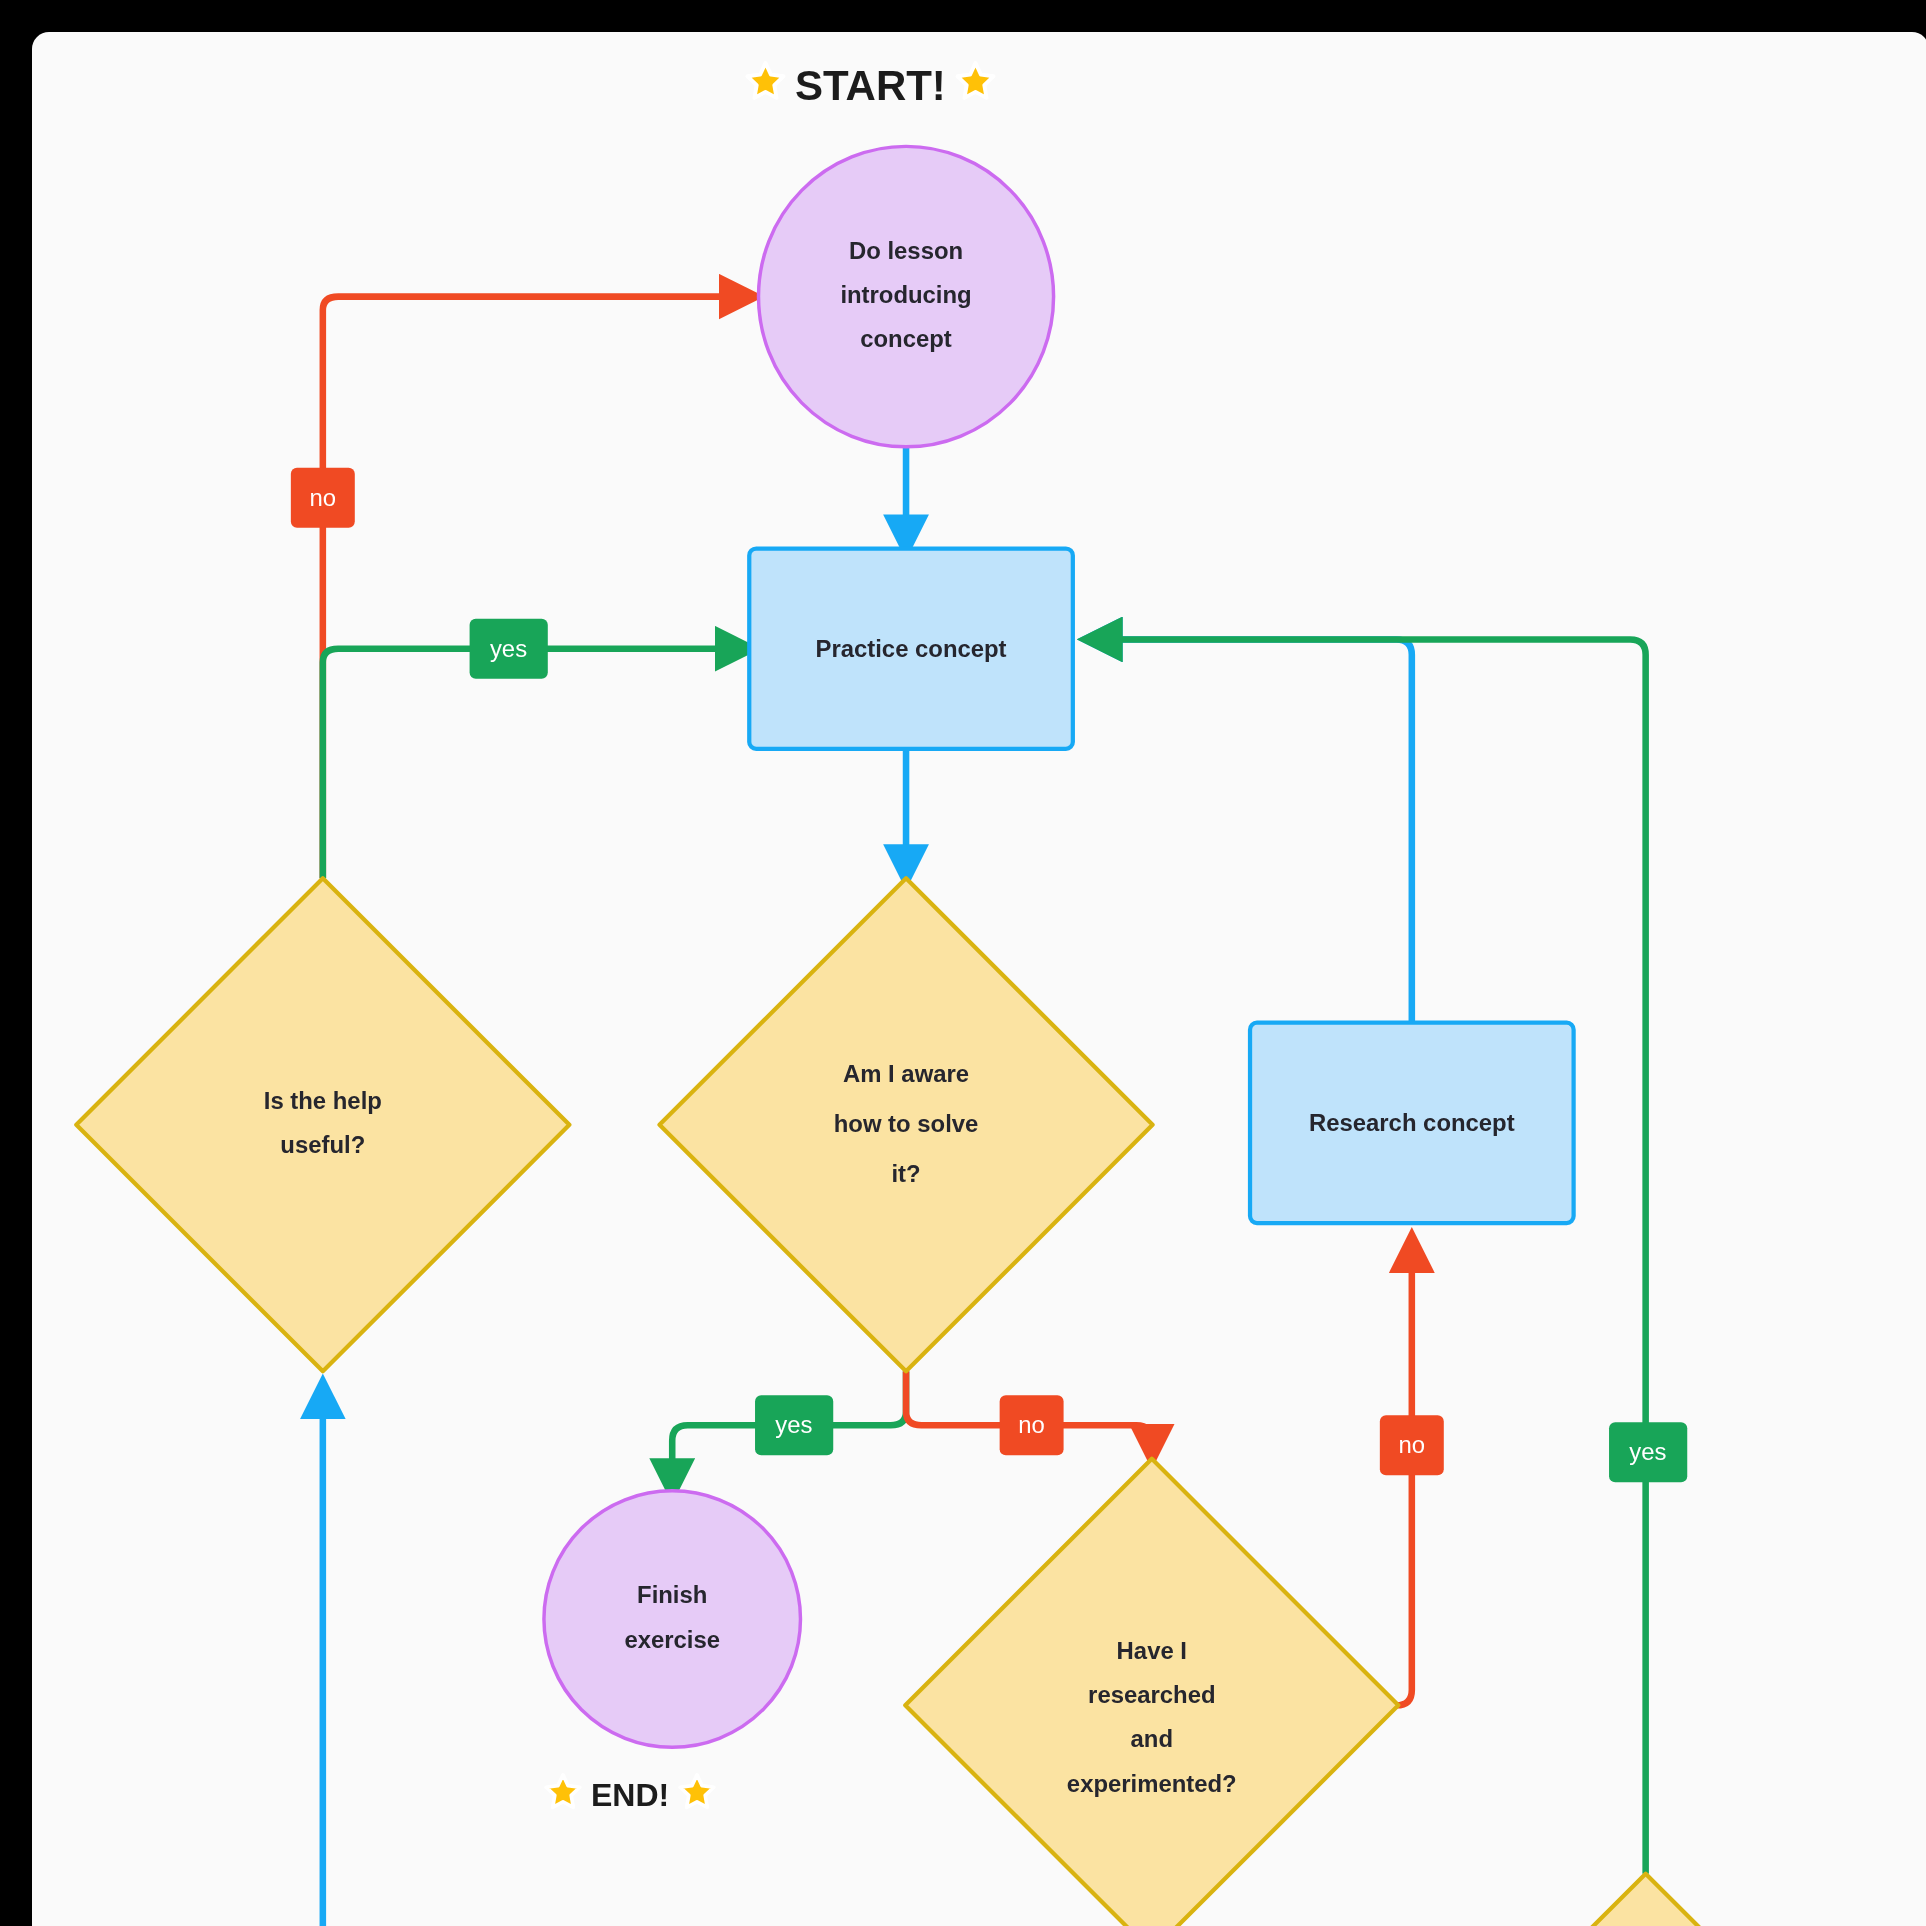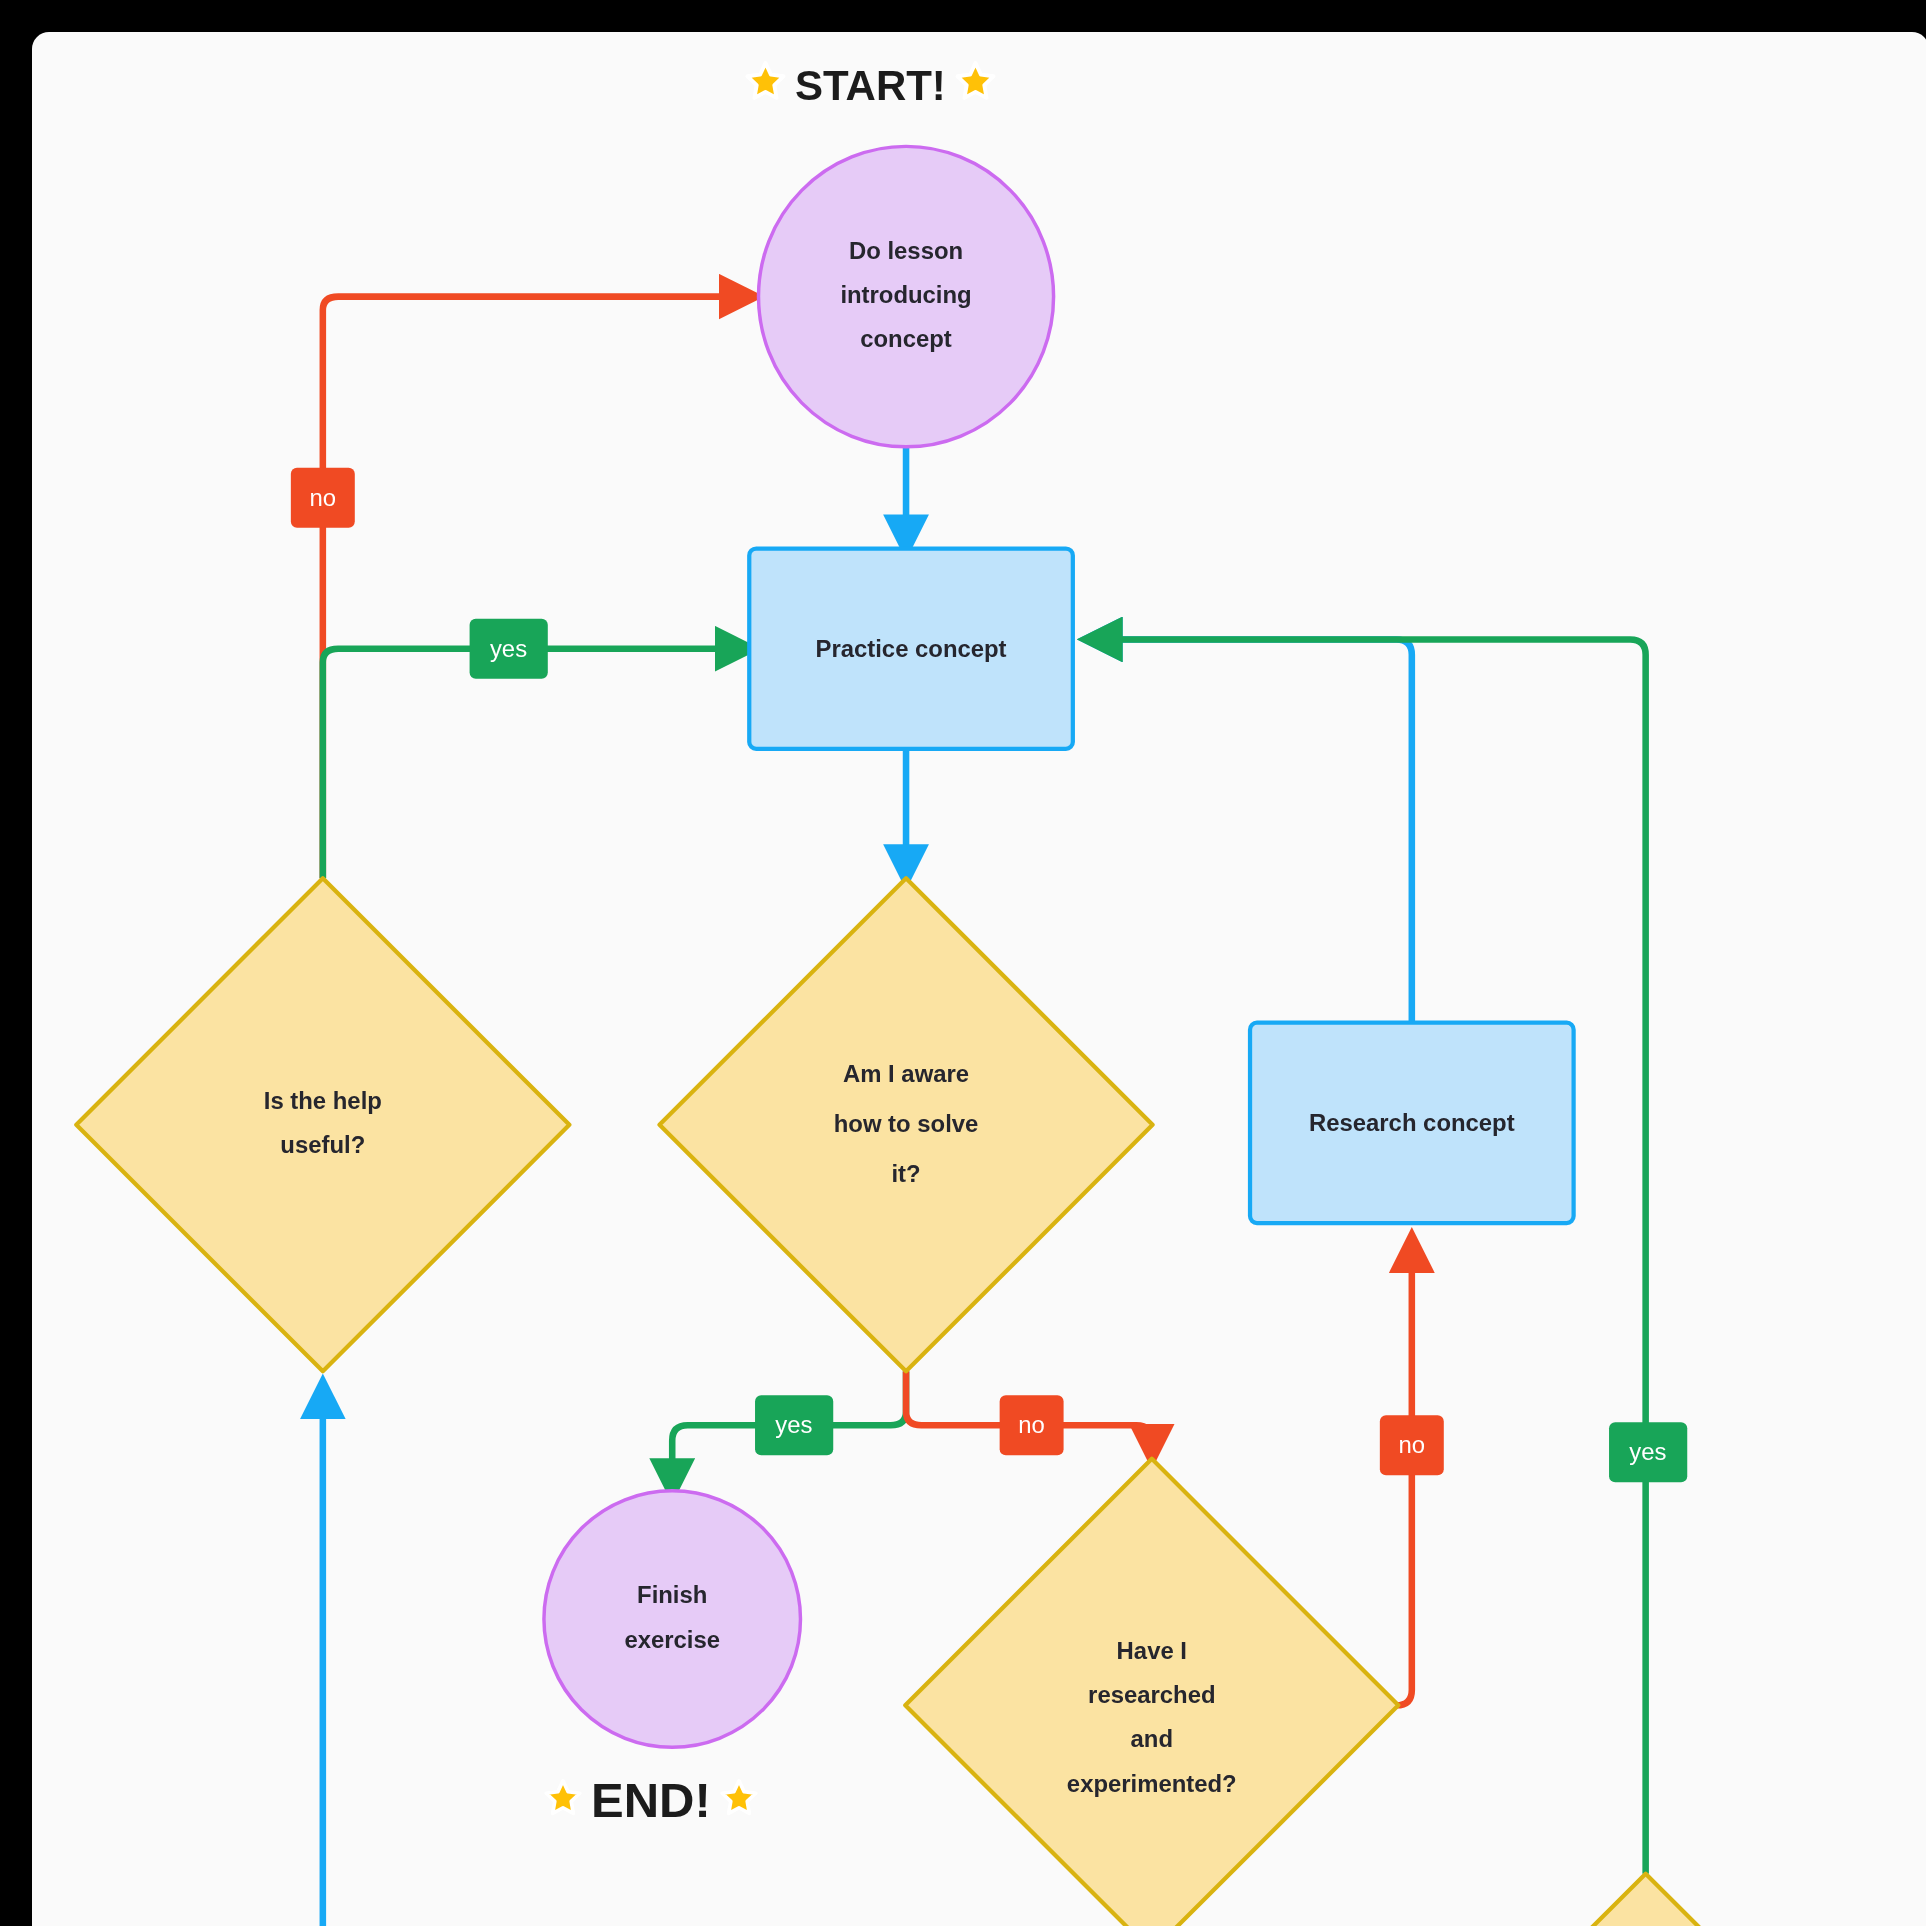--- a/index.html
+++ b/index.html
@@ -172,21 +172,21 @@
       </svg>
     </span>
     <span class="txt">START!</span>
     <span class="star">
       <svg width="45" height="45" viewBox="0 0 24 24">
         <path d="M12 1.6l2.9 6.2 6.7.9-4.9 4.7 1.2 6.8L12 17l-5.9 3.2 1.2-6.8-4.9-4.7 6.7-.9z" fill="#FFC107" stroke="#FFFFFF" stroke-width="2.1" stroke-linejoin="round"></path>
       </svg>
     </span>
   </div>
 
-  <div class="banner" id="end-banner" style="left:542px;top:1772px;font-size:49px;align-items:flex-end;">
+  <div class="banner" id="end-banner" style="left:542px;top:1772px;font-size:32px;">
     <span class="star">
       <svg width="42" height="42" viewBox="0 0 24 24">
         <path d="M12 1.6l2.9 6.2 6.7.9-4.9 4.7 1.2 6.8L12 17l-5.9 3.2 1.2-6.8-4.9-4.7 6.7-.9z" fill="#FFC107" stroke="#FFFFFF" stroke-width="2.1" stroke-linejoin="round"></path>
       </svg>
     </span>
     <span class="txt">END!</span>
     <span class="star">
       <svg width="42" height="42" viewBox="0 0 24 24">
         <path d="M12 1.6l2.9 6.2 6.7.9-4.9 4.7 1.2 6.8L12 17l-5.9 3.2 1.2-6.8-4.9-4.7 6.7-.9z" fill="#FFC107" stroke="#FFFFFF" stroke-width="2.1" stroke-linejoin="round"></path>
       </svg>

